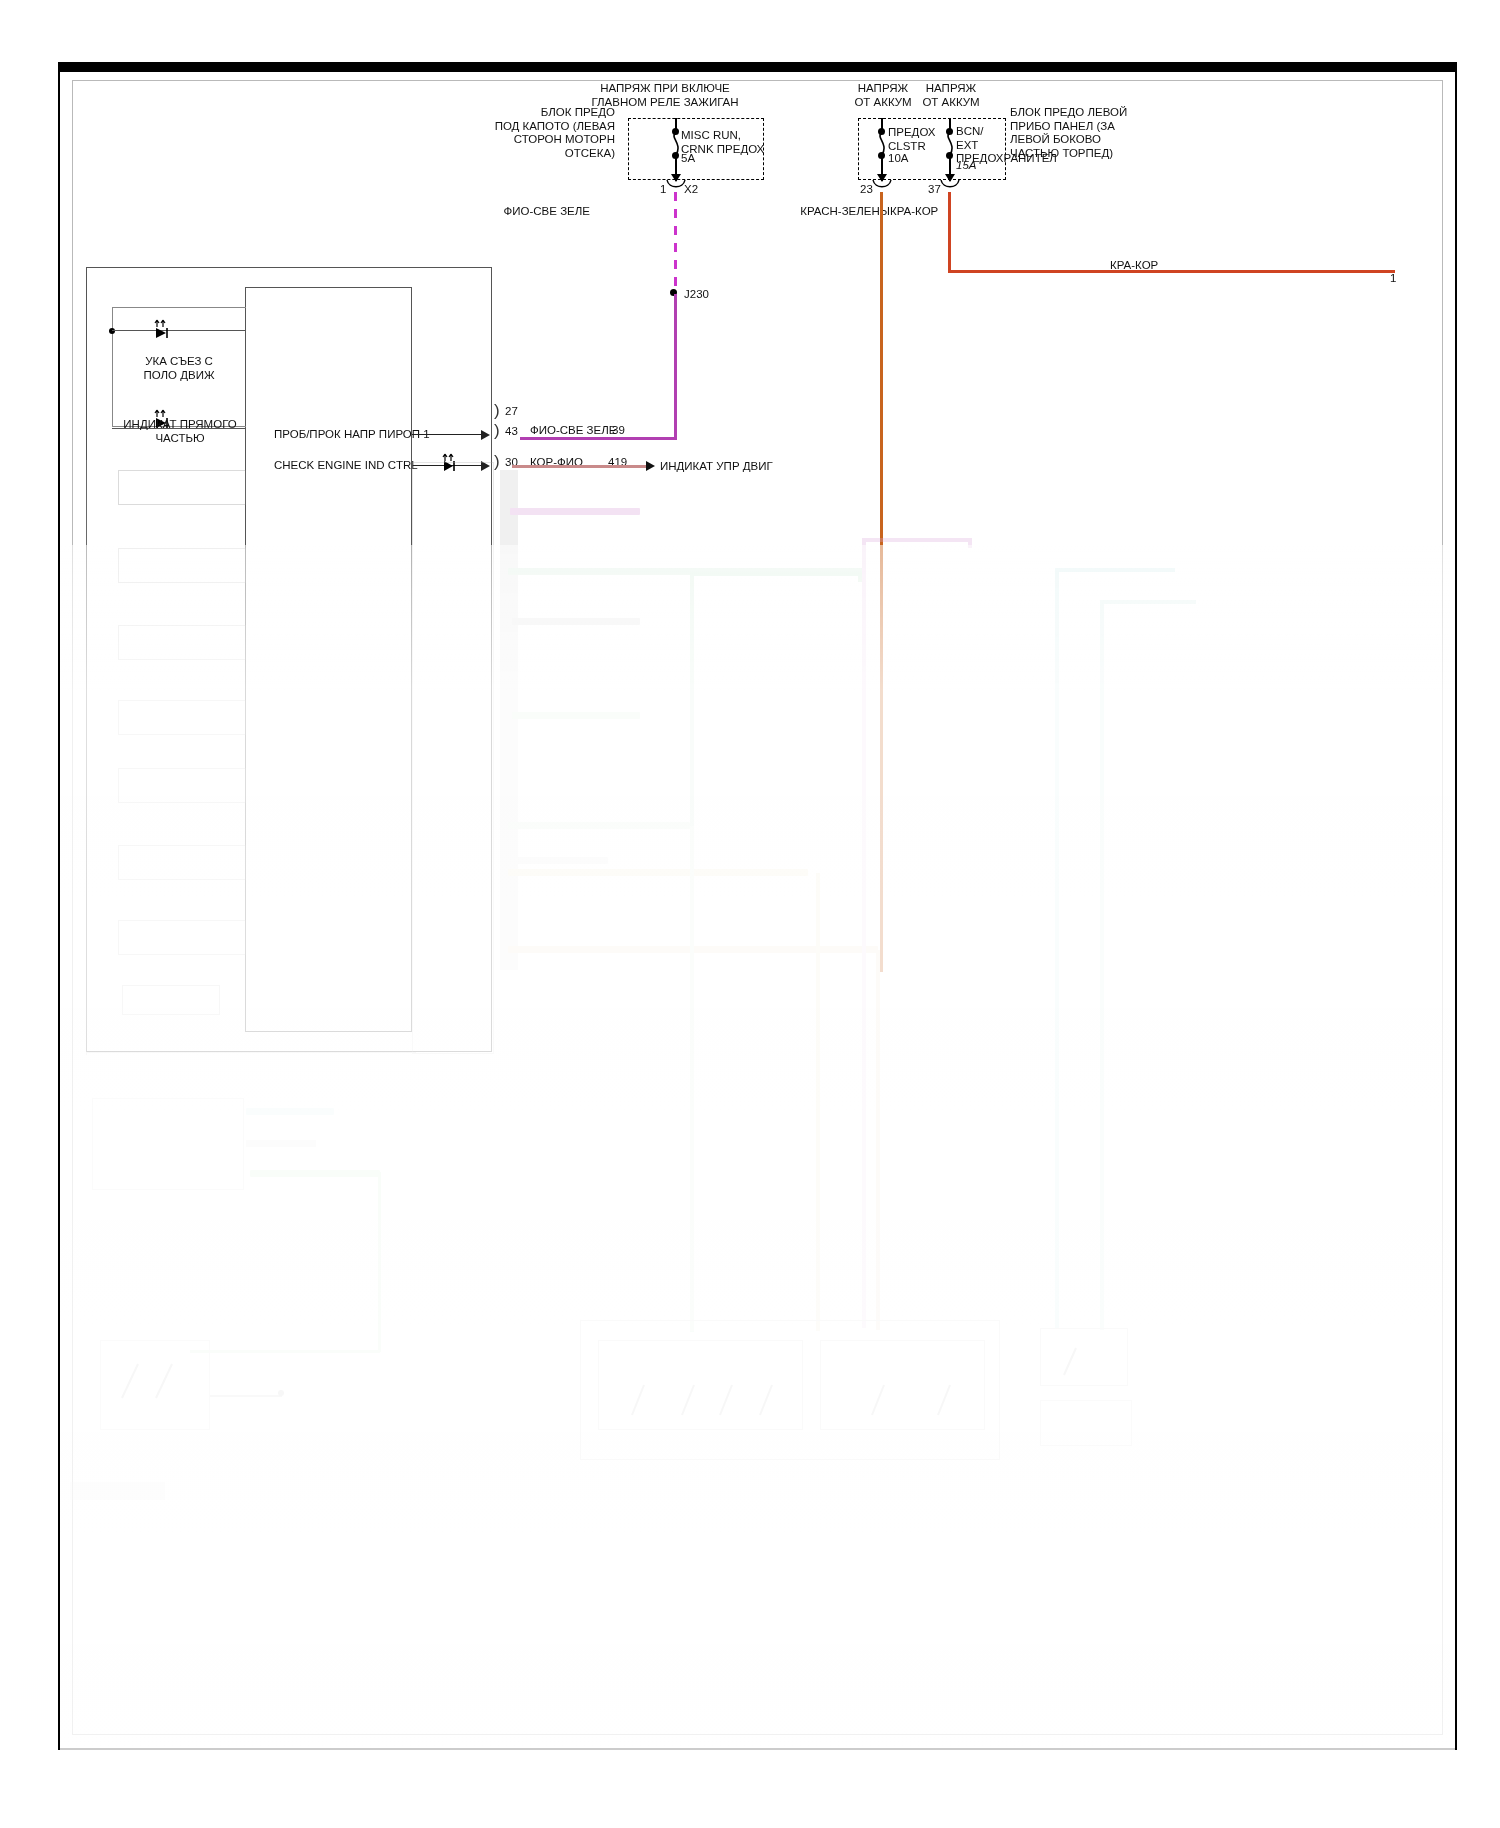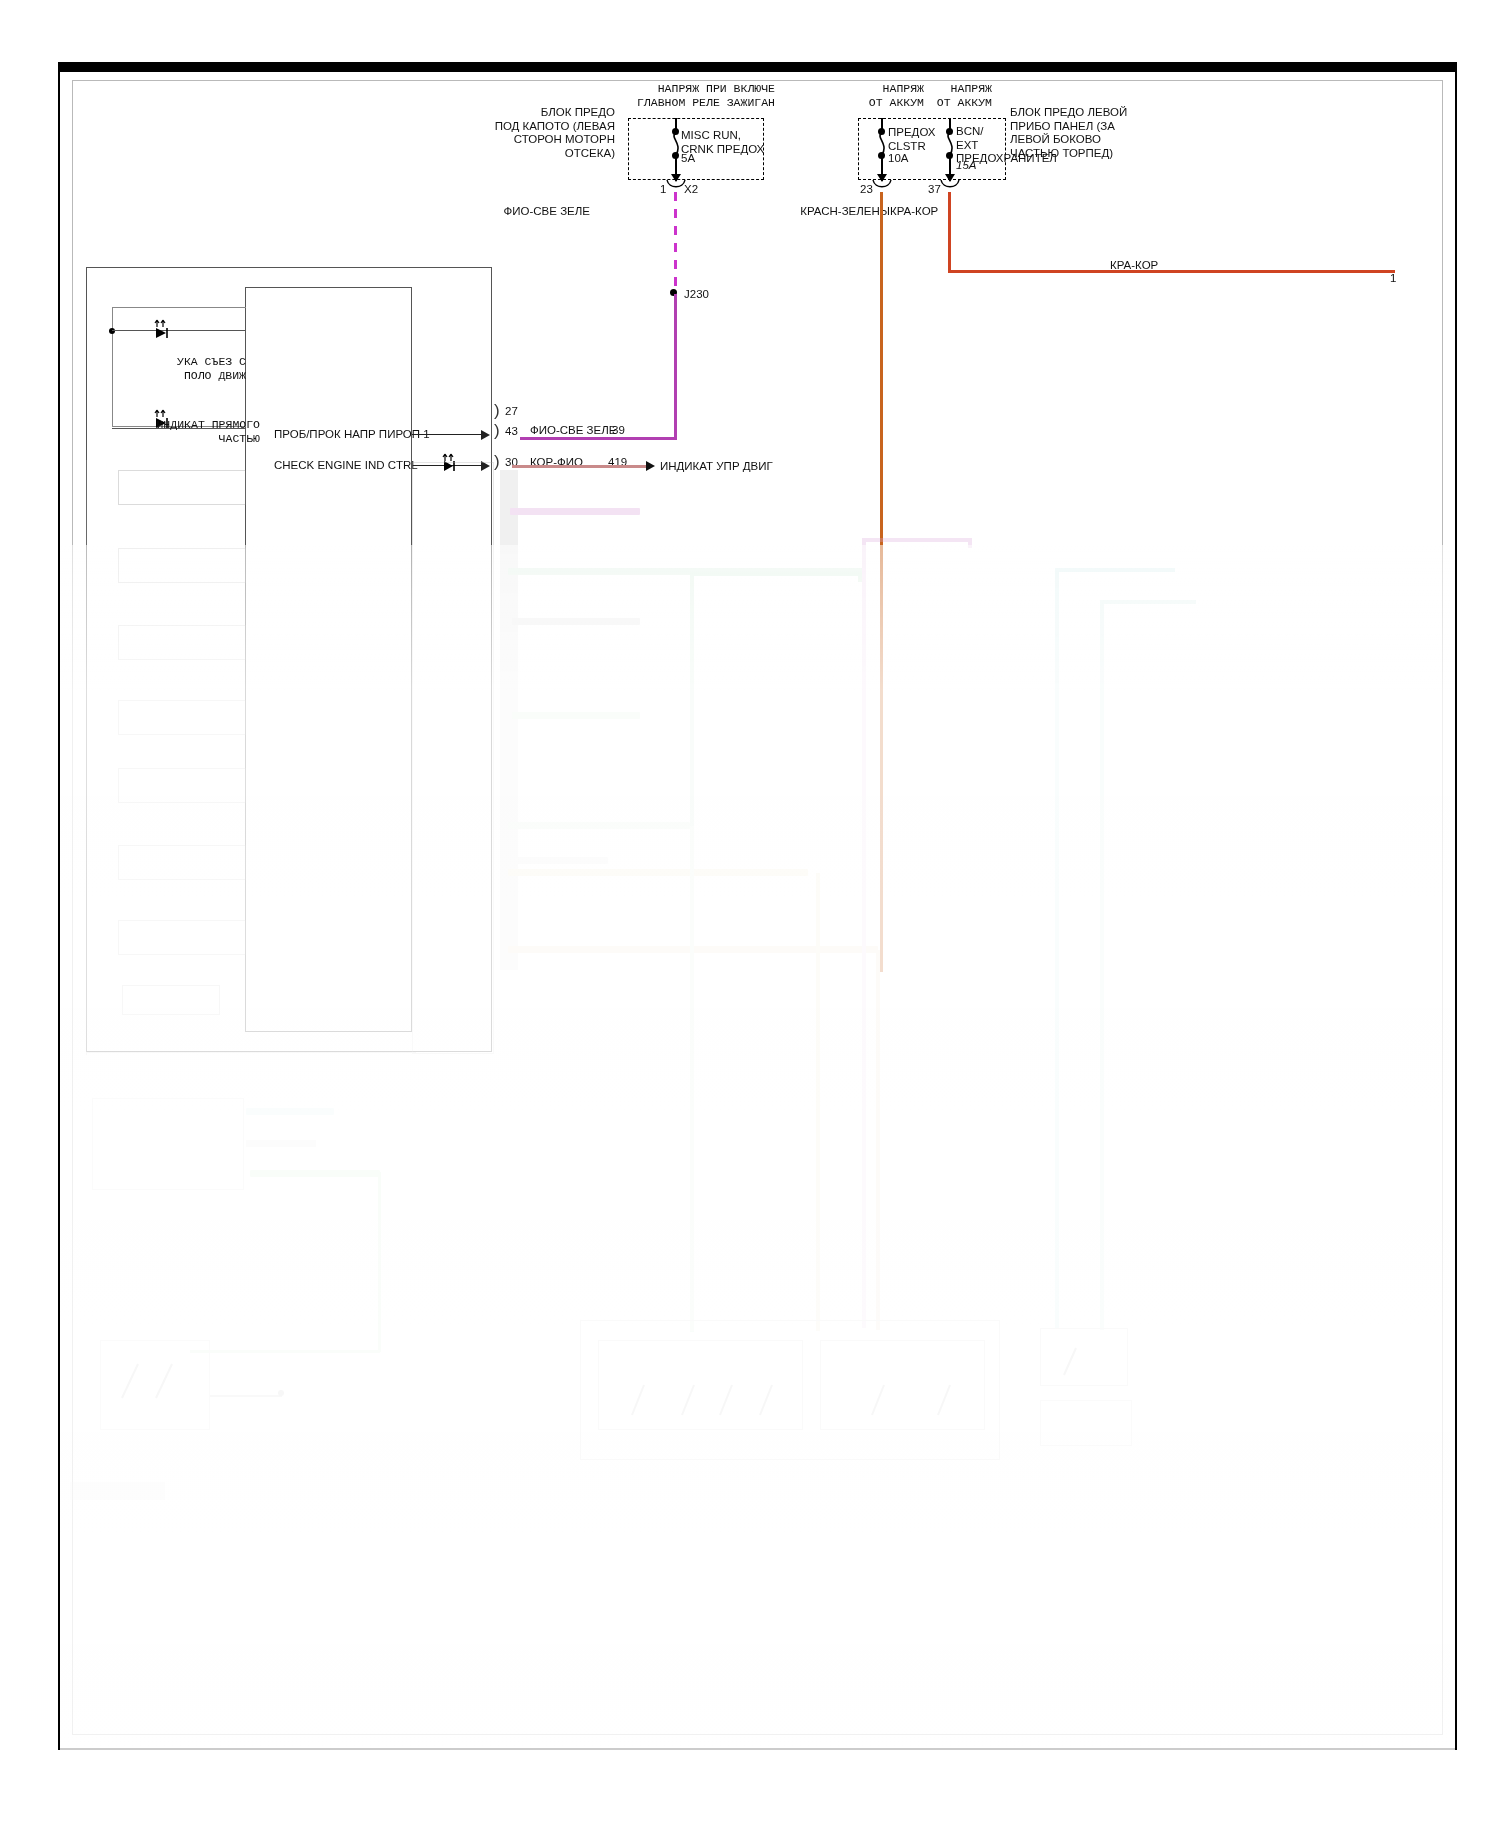--- a/index.html
+++ b/index.html
@@ -9,21 +9,21 @@
   
   .frame-outer{position:absolute;left:58px;top:62px;width:1399px;height:1688px;border:2px solid #000;box-sizing:border-box;}
   .frame-topbar{position:absolute;left:58px;top:62px;width:1399px;height:10px;background:#000;}
   .frame-inner{position:absolute;left:72px;top:80px;width:1371px;height:1655px;border:1px solid #b9b9b9;box-sizing:border-box;}
 
   
   .wash{position:absolute;left:60px;top:545px;width:1395px;height:1205px;background:linear-gradient(to bottom, rgba(255,255,255,0.55) 0%, rgba(255,255,255,0.78) 12%, rgba(255,255,255,0.80) 100%);pointer-events:none;z-index:40;}
 
   
   .t{position:absolute;font-size:11.5px;color:#111;line-height:13.5px;white-space:pre;}
-  .t.c{text-align:right;font-family:Liberation Mono, monospace;}
+  .t.c{text-align:center;}
   .t.r{text-align:right;}
 
   
   .fusebox{position:absolute;border:1.6px dashed #000;box-sizing:border-box;}
   .fusewire{position:absolute;background:#000;width:1.6px;}
   .dot{position:absolute;width:7px;height:7px;border-radius:50%;background:#000;}
   .coil{position:absolute;}
 
   
   .w{position:absolute;}

